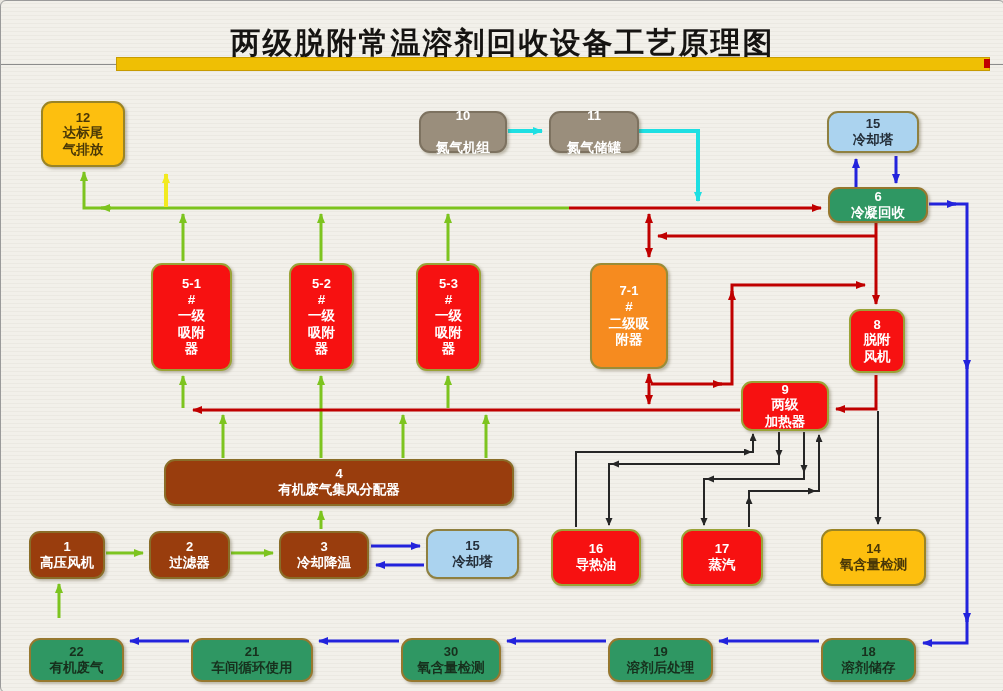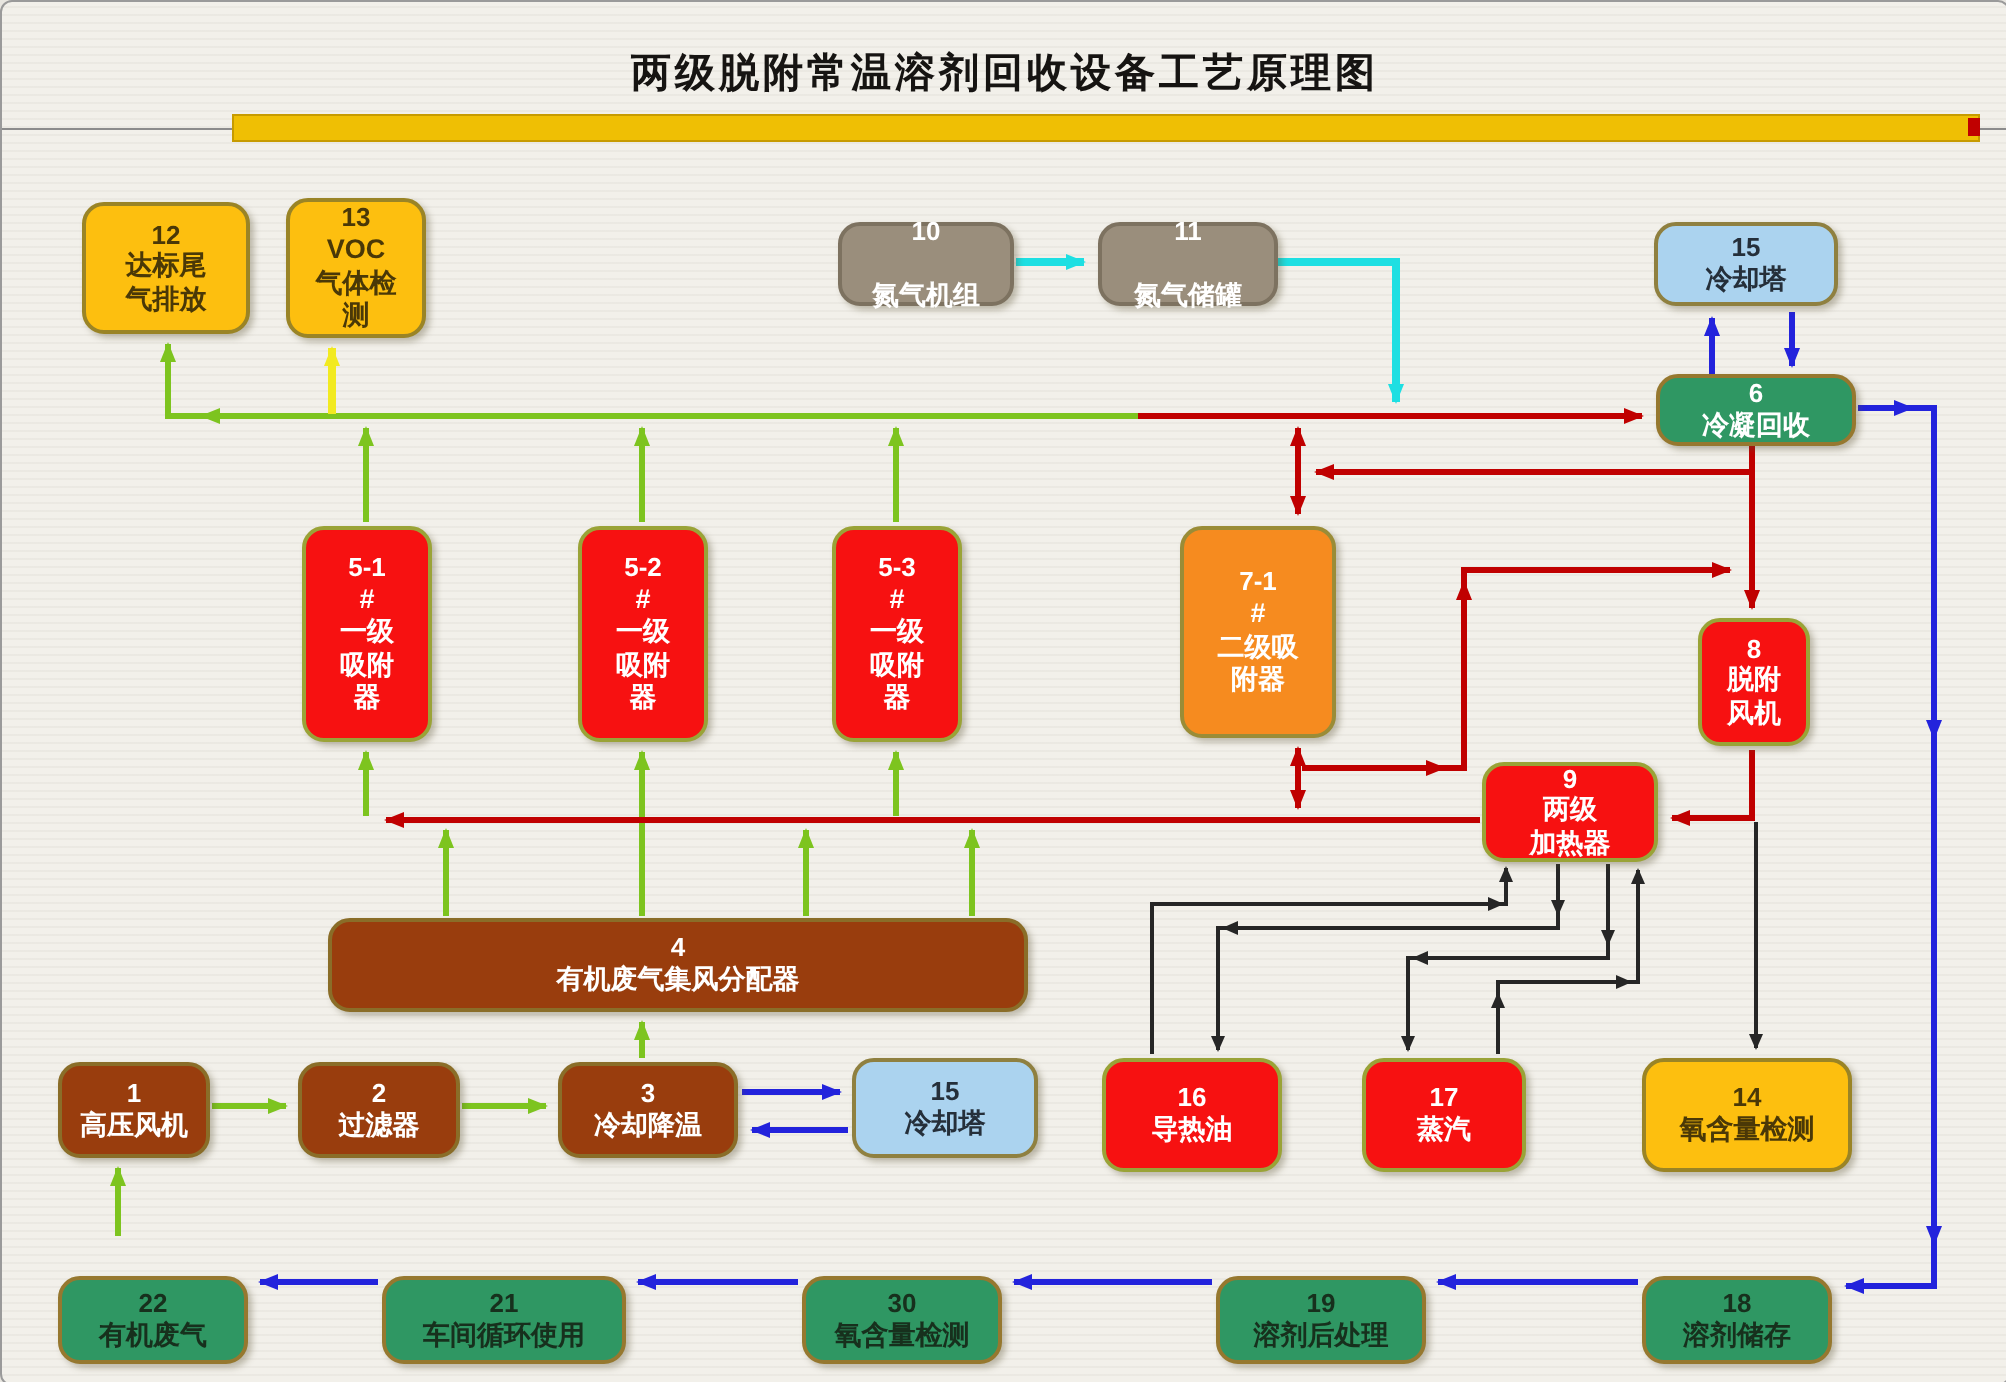--- a/index.html
+++ b/index.html
@@ -6,21 +6,21 @@
   .stage{
     position:relative;width:1003px;height:691px;overflow:hidden;
     background:#f2f0ea;
     background-image:repeating-linear-gradient(0deg, rgba(120,115,100,0.06) 0 1px, transparent 1px 4px);
     border:1px solid #9a9a9a;border-radius:6px;
     font-family:"Liberation Sans","DejaVu Sans",sans-serif;
   }
   .title{
     position:absolute;top:22px;left:0;width:100%;text-align:center;
     font-family:"Liberation Serif","DejaVu Serif",serif;
-    font-size:20px;font-weight:700;color:#161412;letter-spacing:2px;
+    font-size:30px;font-weight:700;color:#161412;letter-spacing:2px;
   }
   .rule{position:absolute;top:63px;left:0;width:100%;height:1px;background:#8c8c8c;}
   .goldbar{position:absolute;left:115px;top:56px;width:872px;height:12px;background:#efbf04;border:1px solid #c79b00;}
   .goldtick{position:absolute;left:983px;top:58px;width:6px;height:9px;background:#c00000;}
   svg.wires{position:absolute;left:0;top:0;z-index:1;}
   .node{
     position:absolute;z-index:2;box-sizing:border-box;
     display:flex;flex-direction:column;justify-content:center;align-items:center;
     text-align:center;border:2px solid #8a7b2d;border-radius:11px;
     font-weight:700;font-size:13px;line-height:1.22;
@@ -137,43 +137,37 @@
       <path d="M398 640 L318 640" marker-end="url(#al)"></path>
       <path d="M188 640 L129 640" marker-end="url(#al)"></path>
     </g>
   </svg>
 
   <div class="node yellow" style="left:40px;top:100px;width:84px;height:66px">
     <div class="num">12</div>
     <div class="lbl">达标尾
 气排放</div>
   </div>
-  <div class="node yellow" style="left:142px;top:98px;width:70px;height:70px">
-    <div class="num">13</div>
-    <div class="lbl">VOC
-气体检
-测</div>
-  </div>
   <div class="node taupe" style="left:418px;top:110px;width:88px;height:42px">
     <div class="num">10</div>
     <div class="lbl">氮气机组</div>
   </div>
   <div class="node taupe" style="left:548px;top:110px;width:90px;height:42px">
     <div class="num">11</div>
     <div class="lbl">氮气储罐</div>
   </div>
   <div class="node blue" style="left:826px;top:110px;width:92px;height:42px">
     <div class="num">15</div>
     <div class="lbl">冷却塔</div>
   </div>
   <div class="node green" style="left:827px;top:186px;width:100px;height:36px">
     <div class="num">6</div>
     <div class="lbl">冷凝回收</div>
   </div>
-  <div class="node red" style="left:150px;top:262px;width:65px;height:108px">
+  <div class="node red" style="left:150px;top:262px;width:81px;height:108px">
     <div class="num">5-1</div>
     <div class="lbl">#
 一级
 吸附
 器</div>
   </div>
   <div class="node red" style="left:288px;top:262px;width:65px;height:108px">
     <div class="num">5-2</div>
     <div class="lbl">#
 一级

